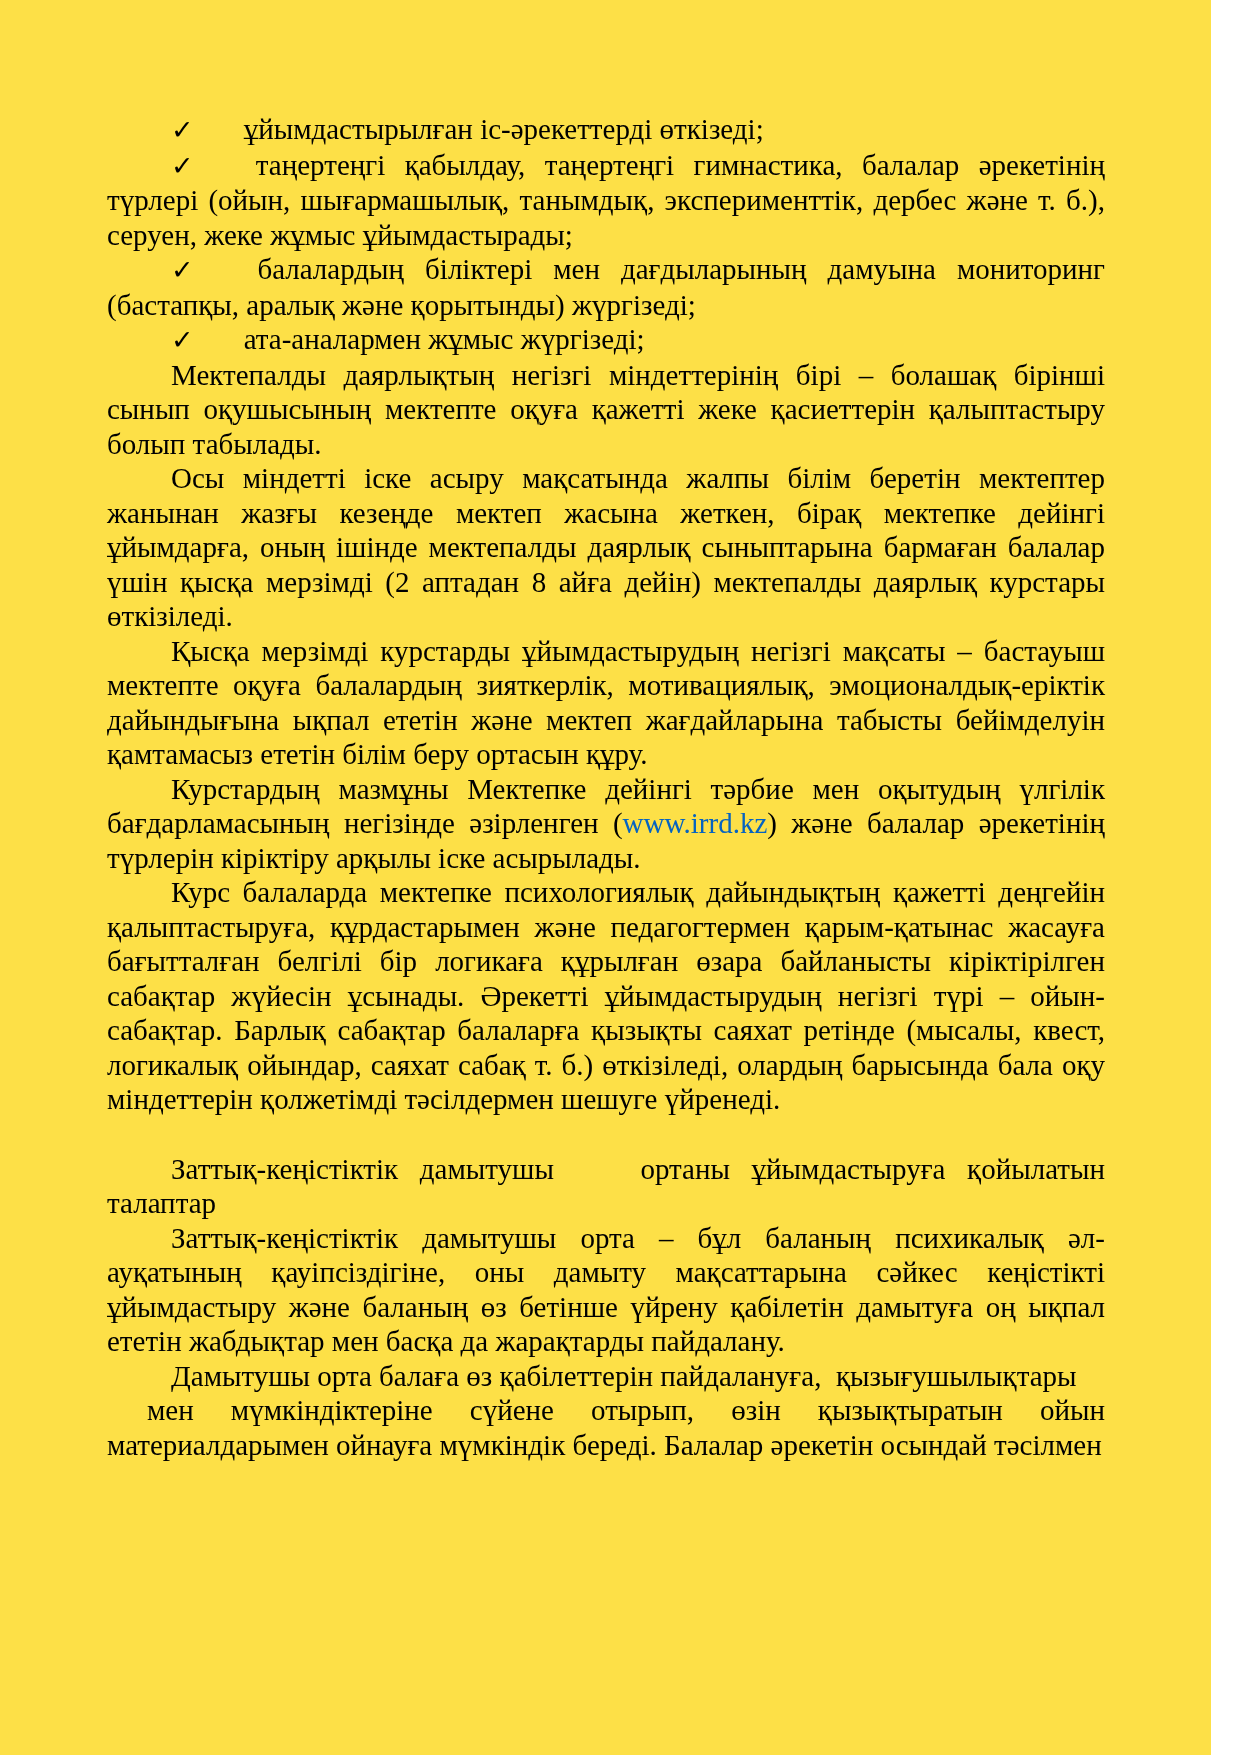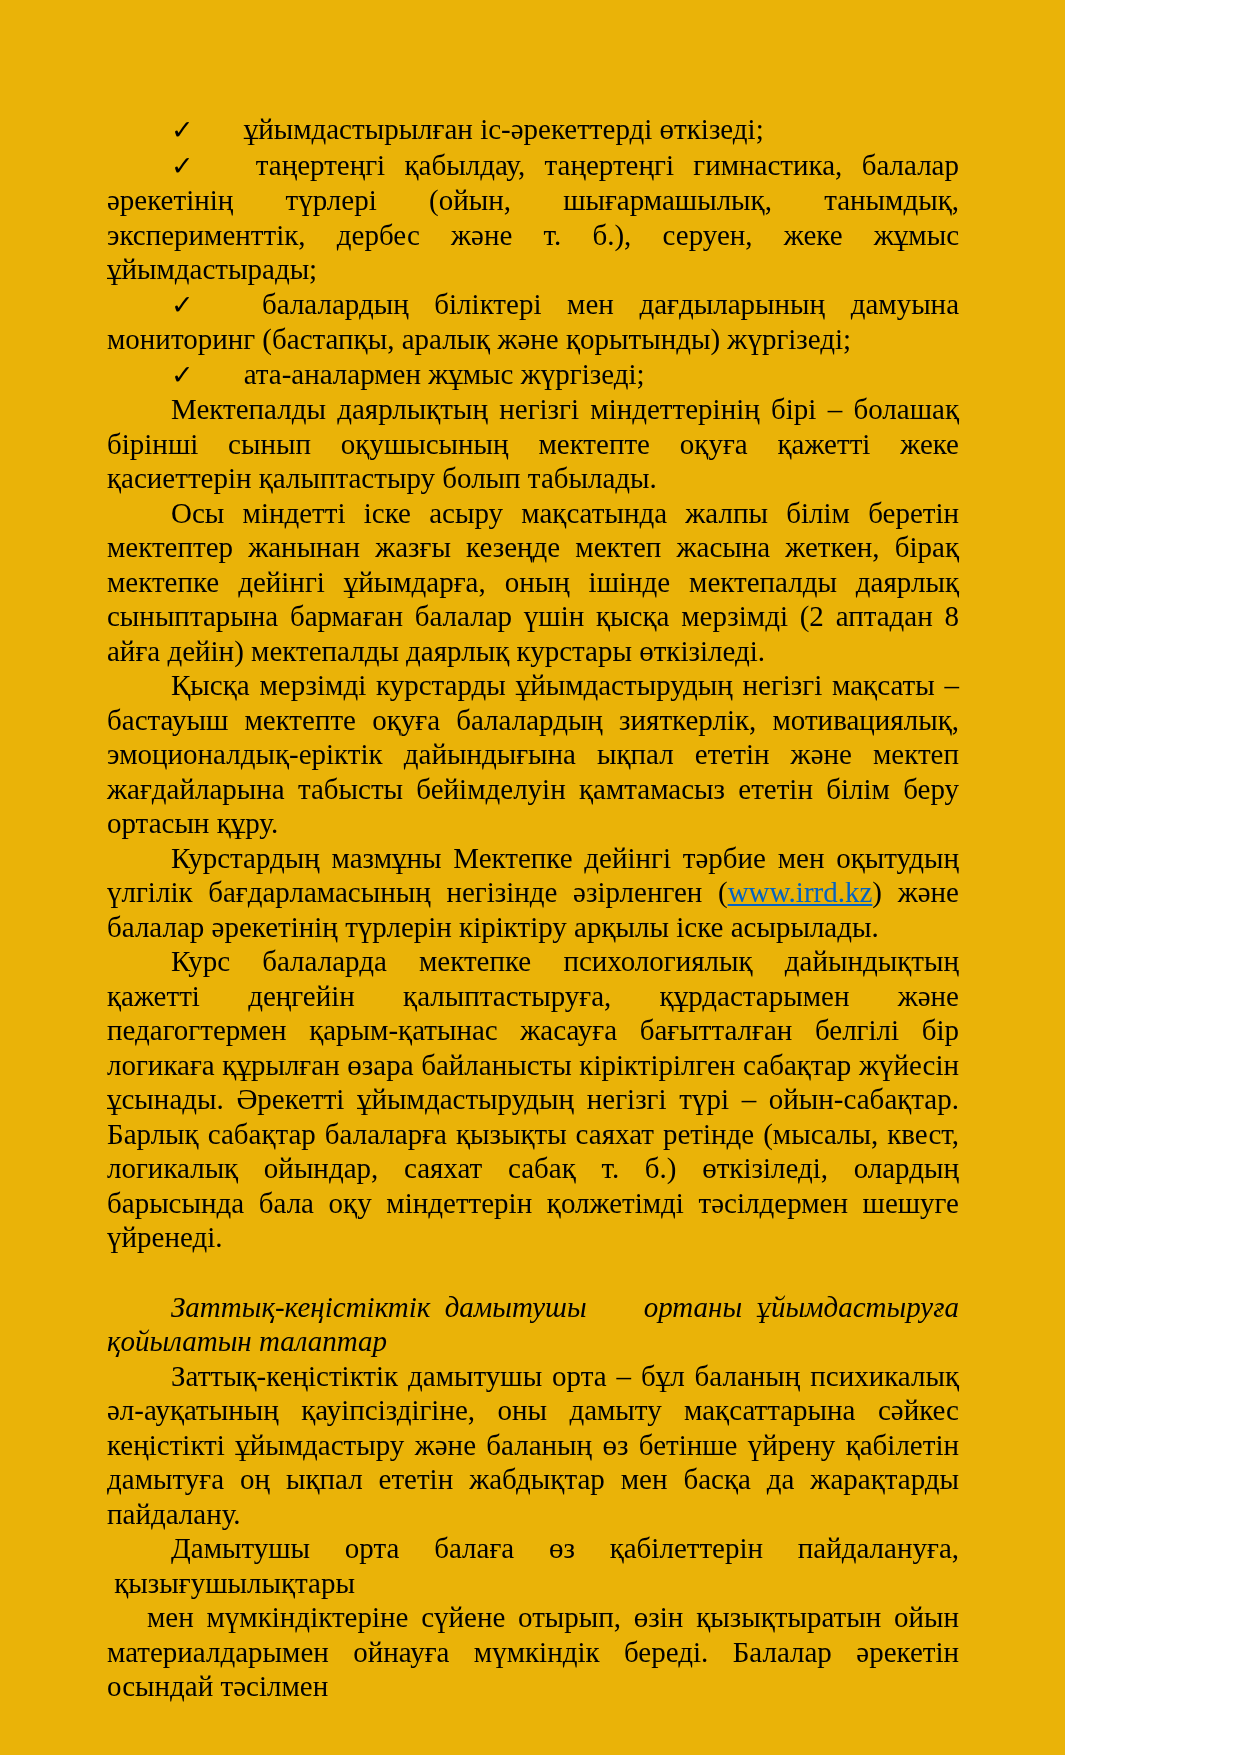--- a/index.html
+++ b/index.html
@@ -1,20 +1,20 @@
 <!DOCTYPE html>
 <html lang="kk"><head>
 <meta charset="utf-8">
 <style>
   html, body { margin: 0; padding: 0; background: #ffffff; }
   .page {
     position: relative;
-    width: 1065px;
+    width: 1211px;
     height: 1755px;
-    background: #eab308;
+    background: #fde047;
     box-sizing: border-box;
     font-family: "Liberation Serif", "DejaVu Serif", serif;
     font-size: 29px;
     line-height: 34.5px;
     color: #000000;
     overflow: hidden;
   }
   .content {
     position: absolute;
     top: 112px;
@@ -29,25 +29,23 @@
   .check-item .check {
     font-family: "DejaVu Sans", sans-serif;
     font-size: 27px;
   }
   .check-item .tab {
     display: inline-block;
     width: 50px;
   }
   .para-with-link .link {
     color: #0563C1;
-    text-decoration: underline;
     cursor: pointer;
   }
   .section-heading {
-    font-style: italic;
     margin-top: 35px !important;
   }
   .para-small-indent {
     text-indent: 40px !important;
   }
   .page-number {
     position: absolute;
     top: 1616px;
     left: 0;
     right: 0;

